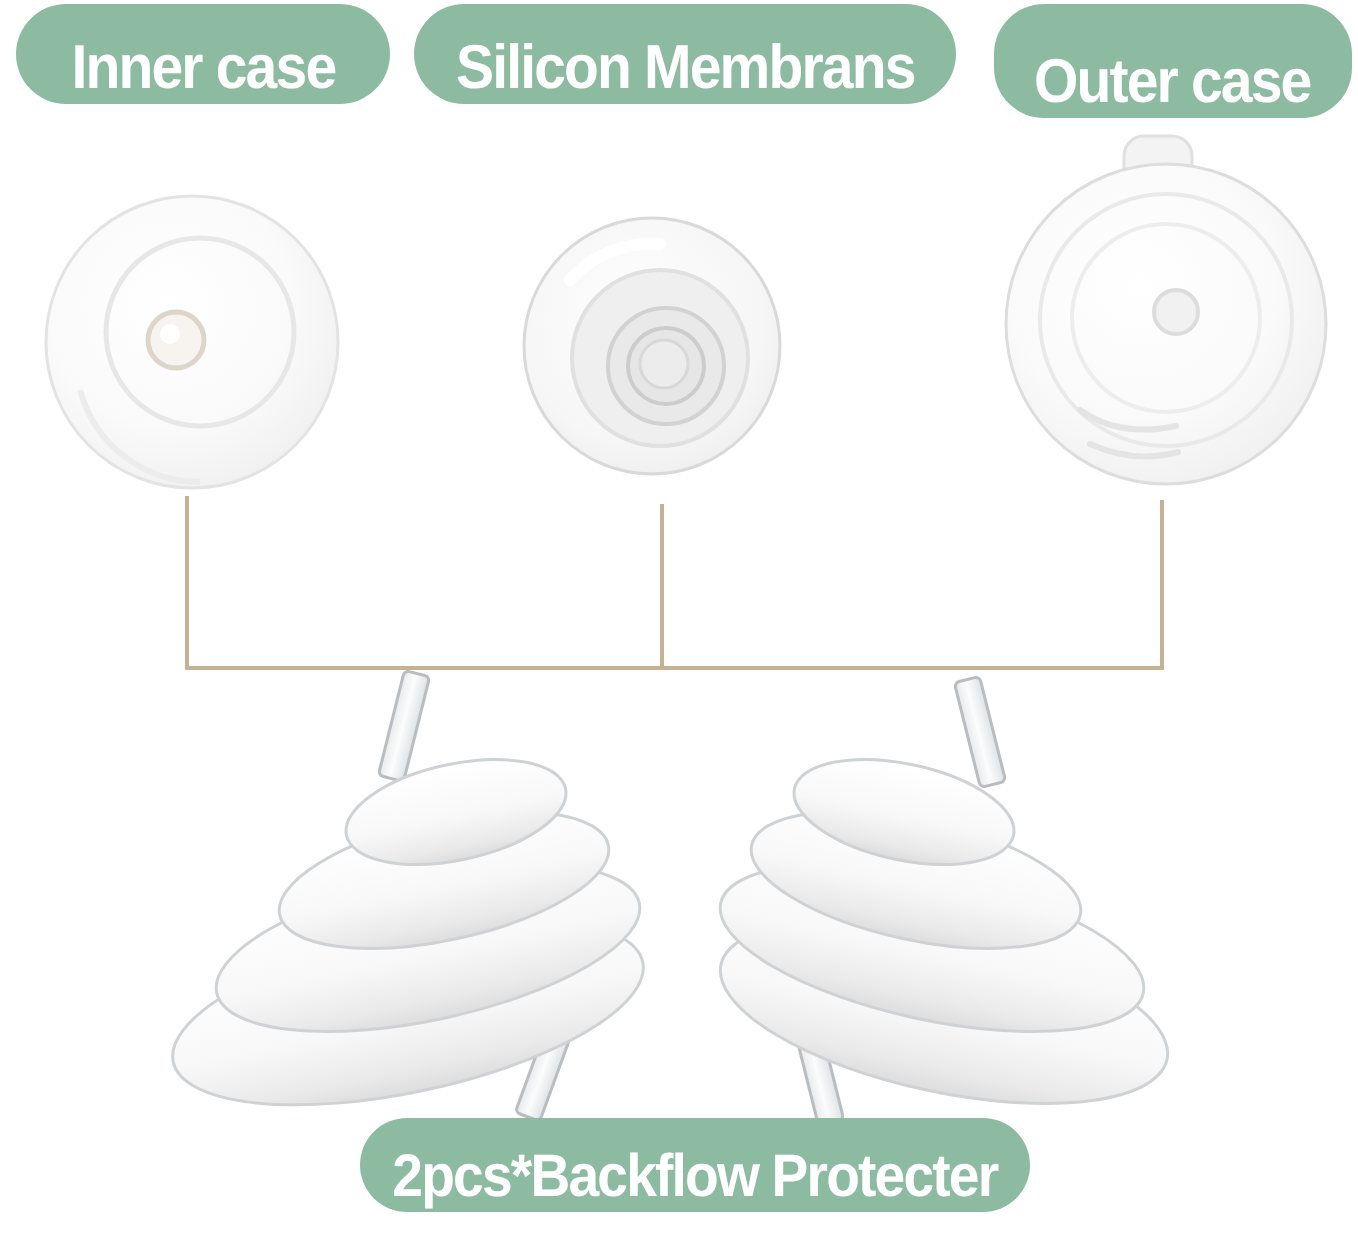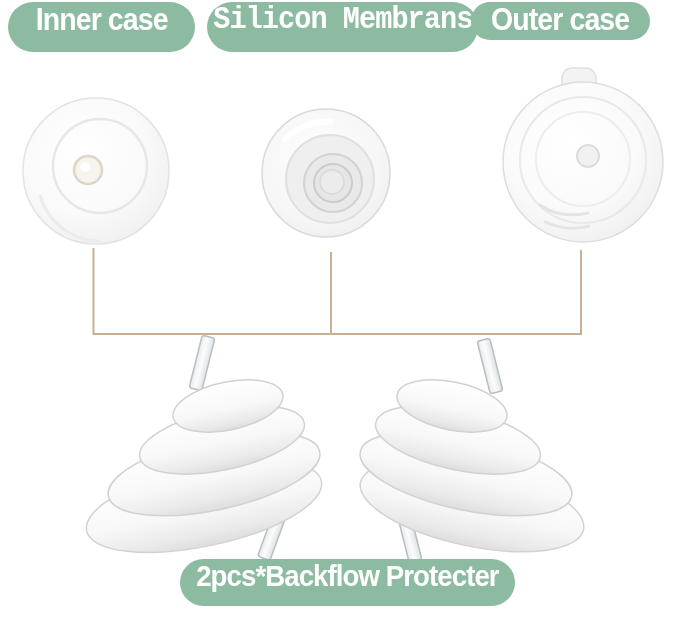--- a/index.html
+++ b/index.html
@@ -2,30 +2,30 @@
 <html><head>
 <meta charset="utf-8">
 <style>
   html,body{margin:0;padding:0;}
   body{
     width:679px;height:630px;position:relative;background:#ffffff;
     font-family:"Liberation Sans",sans-serif;overflow:hidden;
   }
   .pill{
     position:absolute;background:#8dbba2;color:#ffffff;
-    display:flex;align-items:flex-start;justify-content:center;
+    display:flex;align-items:flex-end;justify-content:center;
     border-radius:25px;
   }
   .pill span{
     font-weight:bold;font-size:31px;letter-spacing:-1px;white-space:nowrap;
     transform:scaleX(0.92);transform-origin:center;
   }
   #pill-inner{left:8px;top:2px;width:187px;height:50px;}
-  #pill-membrane{left:207px;top:2px;width:271px;height:50px;font-family:Liberation Mono, monospace;}
-  #pill-outer{left:471px;top:2px;width:179px;height:38px;}
+  #pill-membrane{left:207px;top:2px;width:271px;height:50px;}
+  #pill-outer{left:497px;top:2px;width:179px;height:57px;}
   #pill-bottom{left:180px;top:559px;width:335px;height:47px;border-radius:24px;}
   #pill-bottom span{font-size:30px;}
   #art{position:absolute;left:0;top:0;}
 </style>
 </head>
 <body>
 
 <svg id="art" width="679" height="630" viewBox="0 0 679 630">
   <defs>
     <radialGradient id="caseGrad" cx="0.42" cy="0.38" r="0.75">

